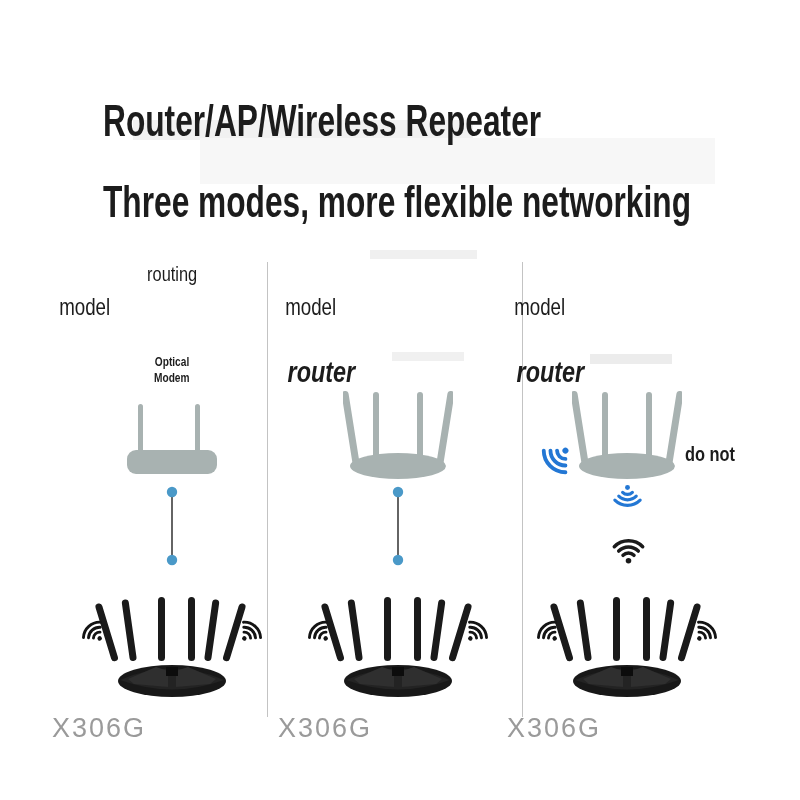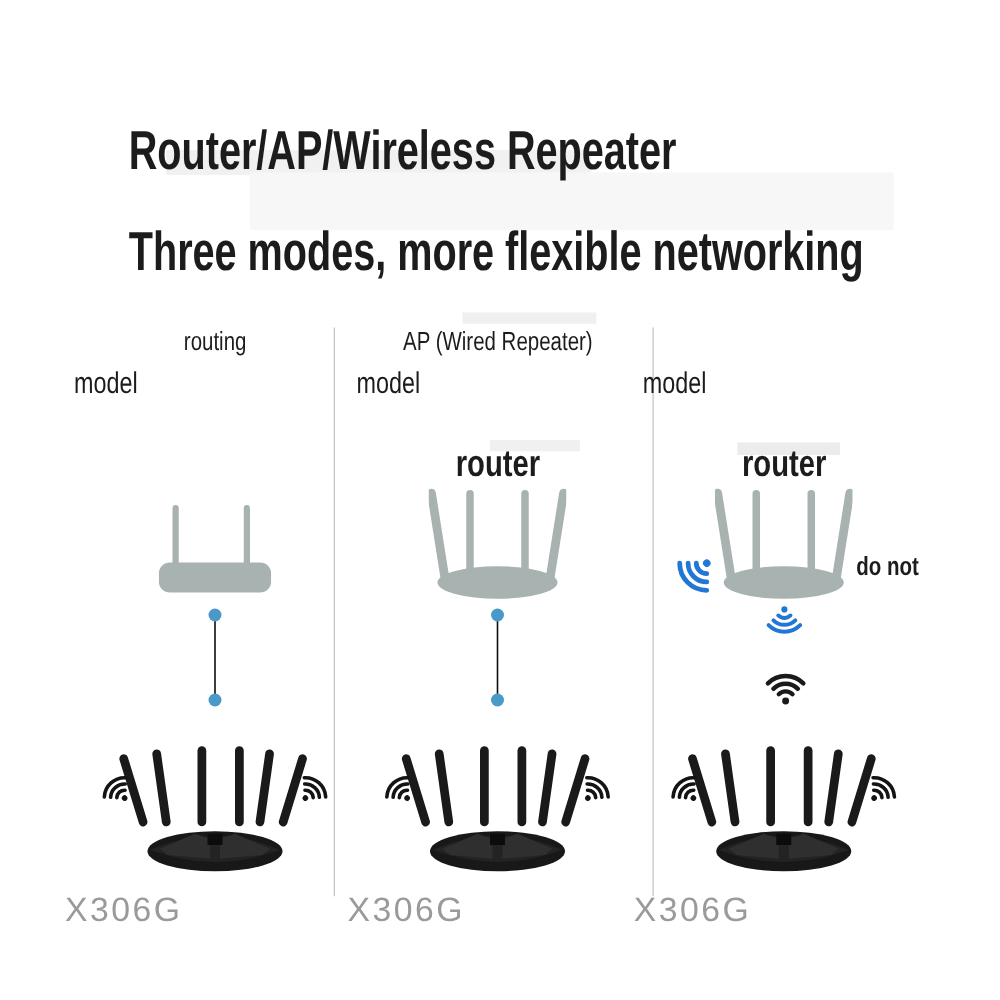--- a/index.html
+++ b/index.html
@@ -23,21 +23,21 @@
 
   .col{position:absolute;top:250px;width:240px;height:500px;}
   .col.c1{left:52px;}
   .col.c2{left:278px;}
   .col.c3{left:507px;}
 
   .mode1{position:absolute;top:13px;width:100%;text-align:center;font-size:21px;font-weight:normal;line-height:22px;}
   .mode2{position:absolute;top:41px;width:100%;text-align:left;font-size:24px;font-weight:normal;line-height:32px;}
 
   .optical-label{position:absolute;top:104px;width:100%;text-align:center;font-size:13px;font-weight:bold;line-height:16px;}
-  .router-label{position:absolute;top:106px;width:100%;text-align:center;font-size:30px;font-weight:bold;line-height:32px;}
+  .router-label{position:absolute;top:106px;width:100%;text-align:left;font-size:30px;font-weight:bold;line-height:32px;font-style:italic;}
 
   .icon-modem{position:absolute;left:50%;margin-left:-45px;top:154px;color:var(--device-gray,#a8b2b1);}
   .icon-grouter{position:absolute;left:50%;margin-left:-55px;top:138px;color:var(--device-gray,#a8b2b1);}
   .link-svg{position:absolute;left:50%;margin-left:-7px;top:234px;}
   .link-line{stroke:#111;stroke-width:1.3px;}
   .link-dot{fill:var(--link-dot-blue,#4a99c8);}
 
   .icon-product{position:absolute;left:50%;margin-left:-110px;top:343px;}
   .product-model{position:absolute;top:463px;width:100%;text-align:left;font-size:27px;line-height:30px;
                  letter-spacing:2px;color:var(--product-label-gray,#9a9a9a);}
@@ -121,36 +121,39 @@
 
   <h1 class="title"><span class="cond-l">Router/AP/Wireless Repeater</span></h1>
   <h2 class="subtitle"><span class="cond-l">Three modes, more flexible networking</span></h2>
 
   <div class="divider d1"></div>
   <div class="divider d2"></div>
 
   <section class="col c1">
     <div class="mode1"><span class="cond">routing</span></div>
     <div class="mode2"><span class="cond">model</span></div>
+    <div class="optical-label">
+      <span class="cond">Optical</span><br>
+      <span class="cond">Modem</span>
+    </div>
     <svg class="icon-modem" width="90" height="72">
         <use href="#sym-modem"></use>
       </svg>
     <svg class="link-svg" width="14" height="84" viewBox="0 0 14 84">
       <line class="link-line" x1="7" y1="8" x2="7" y2="76"></line>
       <circle class="link-dot" cx="7" cy="8" r="5.2"></circle>
       <circle class="link-dot" cx="7" cy="76" r="5.2"></circle>
     </svg>
     <svg class="icon-product" width="220" height="112">
         <use href="#sym-router-black"></use>
       </svg>
     <div class="product-model">X306G</div>
   </section>
 
   <section class="col c2">
-    <div class="mode1"><span class="cond">AP (Wired Repeater)</span></div>
     <div class="mode2"><span class="cond">model</span></div>
     <div class="router-label"><span class="cond">router</span></div>
     <svg class="icon-grouter" width="110" height="92">
         <use href="#sym-router-gray"></use>
       </svg>
     <svg class="link-svg" width="14" height="84" viewBox="0 0 14 84">
       <line class="link-line" x1="7" y1="8" x2="7" y2="76"></line>
       <circle class="link-dot" cx="7" cy="8" r="5.2"></circle>
       <circle class="link-dot" cx="7" cy="76" r="5.2"></circle>
     </svg>

